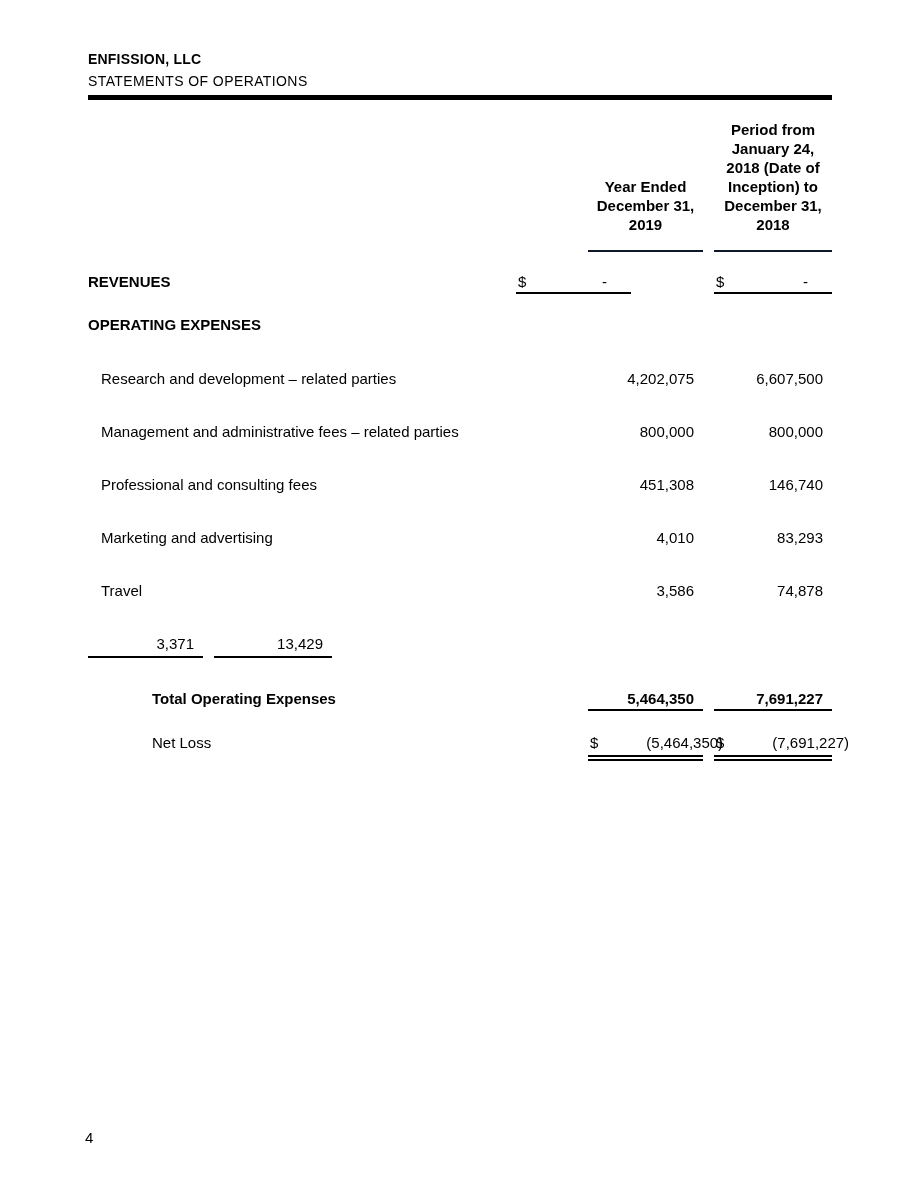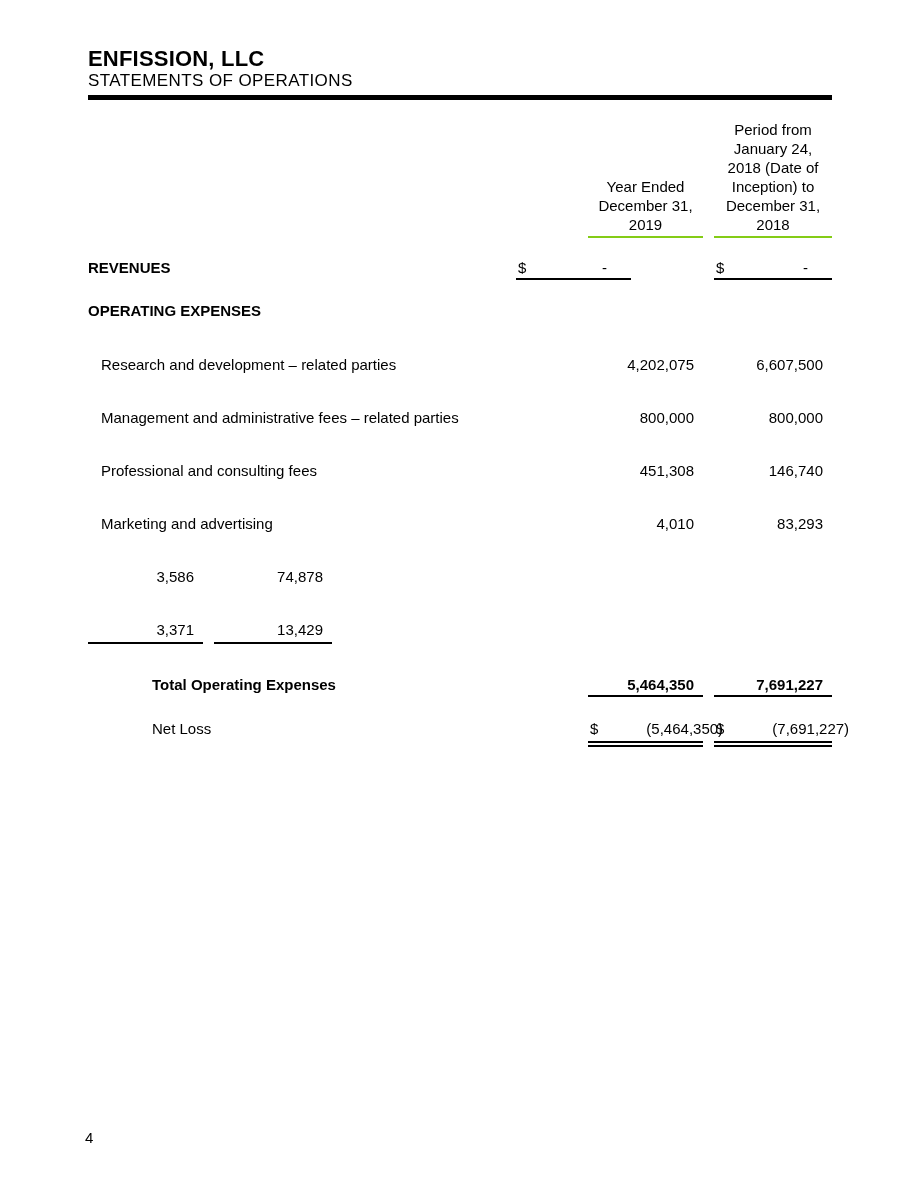--- a/index.html
+++ b/index.html
@@ -7,33 +7,33 @@
   body {
     width: 918px; height: 1188px;
     position: relative;
     font-family: "Liberation Sans", sans-serif;
     color: #000000;
     font-size: 15px;
   }
   .page { position: absolute; inset: 0; background: #ffffff; overflow: hidden; }
   .content { position: absolute; left: 88px; top: 48px; width: 744px; }
 
-  .company { font-size: 22px; font-weight: bold; line-height: 22px; letter-spacing: 0.2px; }
-  .doc-title { font-size: 17px; line-height: 22px; letter-spacing: 0.4px; }
+  .company { font-size: 14px; font-weight: bold; line-height: 22px; letter-spacing: 0.2px; }
+  .doc-title { font-size: 14px; line-height: 22px; letter-spacing: 0.4px; }
   .head-rule { border: 0; border-top: 5px solid #000; margin-top: 3px; }
 
   .colgap { width: 11px; }
   .amtcol1 { width: 115px; }
   .amtcol2 { width: 118px; }
   .spacer { flex: 1; }
 
   .colheads { display: flex; align-items: flex-end; margin-top: 20px; }
   .colhead {
     text-align: center; line-height: 19px;
-    border-bottom: 2px solid #84cc16; padding-bottom: 2px;
+    border-bottom: 2px solid #0f172a; padding-bottom: 16px; font-weight: bold;
   }
 
   .row { display: flex; align-items: baseline; }
   .row .label { flex: 1; }
   .bold { font-weight: bold; }
   .indent1 { padding-left: 13px; }
   .indent2 { padding-left: 64px; }
 
   .amt { text-align: right; line-height: 18px; }
   .num { padding-right: 9px; }
@@ -126,20 +126,21 @@
       </div>
 
       <div class="row expense-row">
         <div class="label indent1">Marketing and advertising</div>
         <div class="amt amtcol1 num">4,010</div>
         <div class="colgap"></div>
         <div class="amt amtcol2 num">83,293</div>
       </div>
 
       <div class="row expense-row">
+        <div class="label indent1">Travel</div>
         <div class="amt amtcol1 num">3,586</div>
         <div class="colgap"></div>
         <div class="amt amtcol2 num">74,878</div>
       </div>
 
       <div class="row expense-row">
         <div class="amt amtcol1 num u1">3,371</div>
         <div class="colgap"></div>
         <div class="amt amtcol2 num u1">13,429</div>
       </div>

